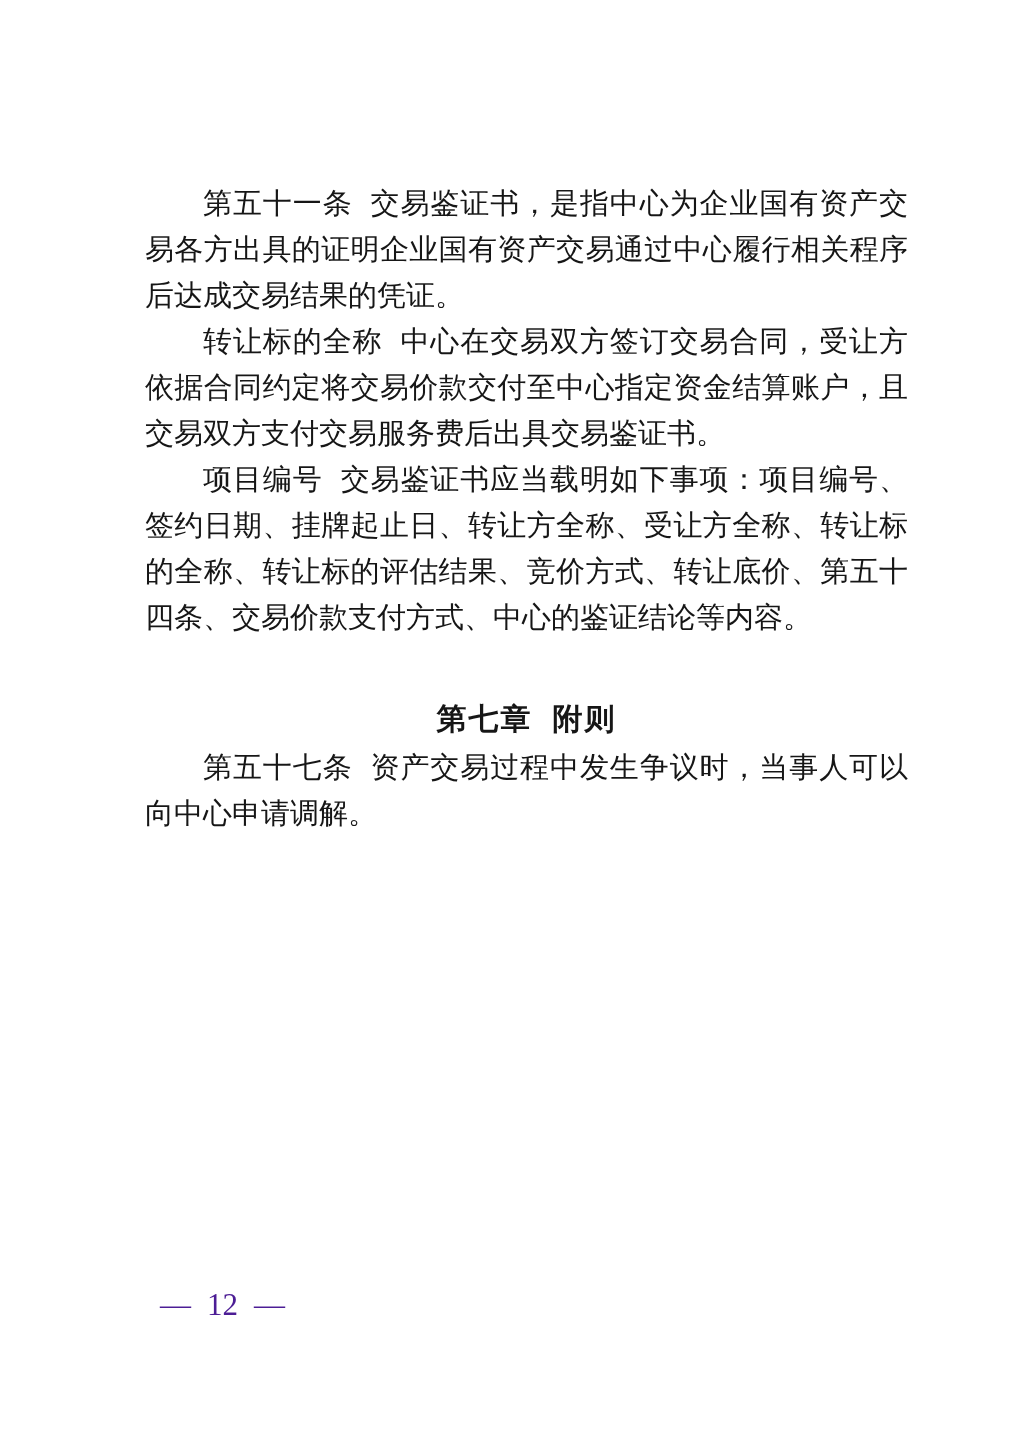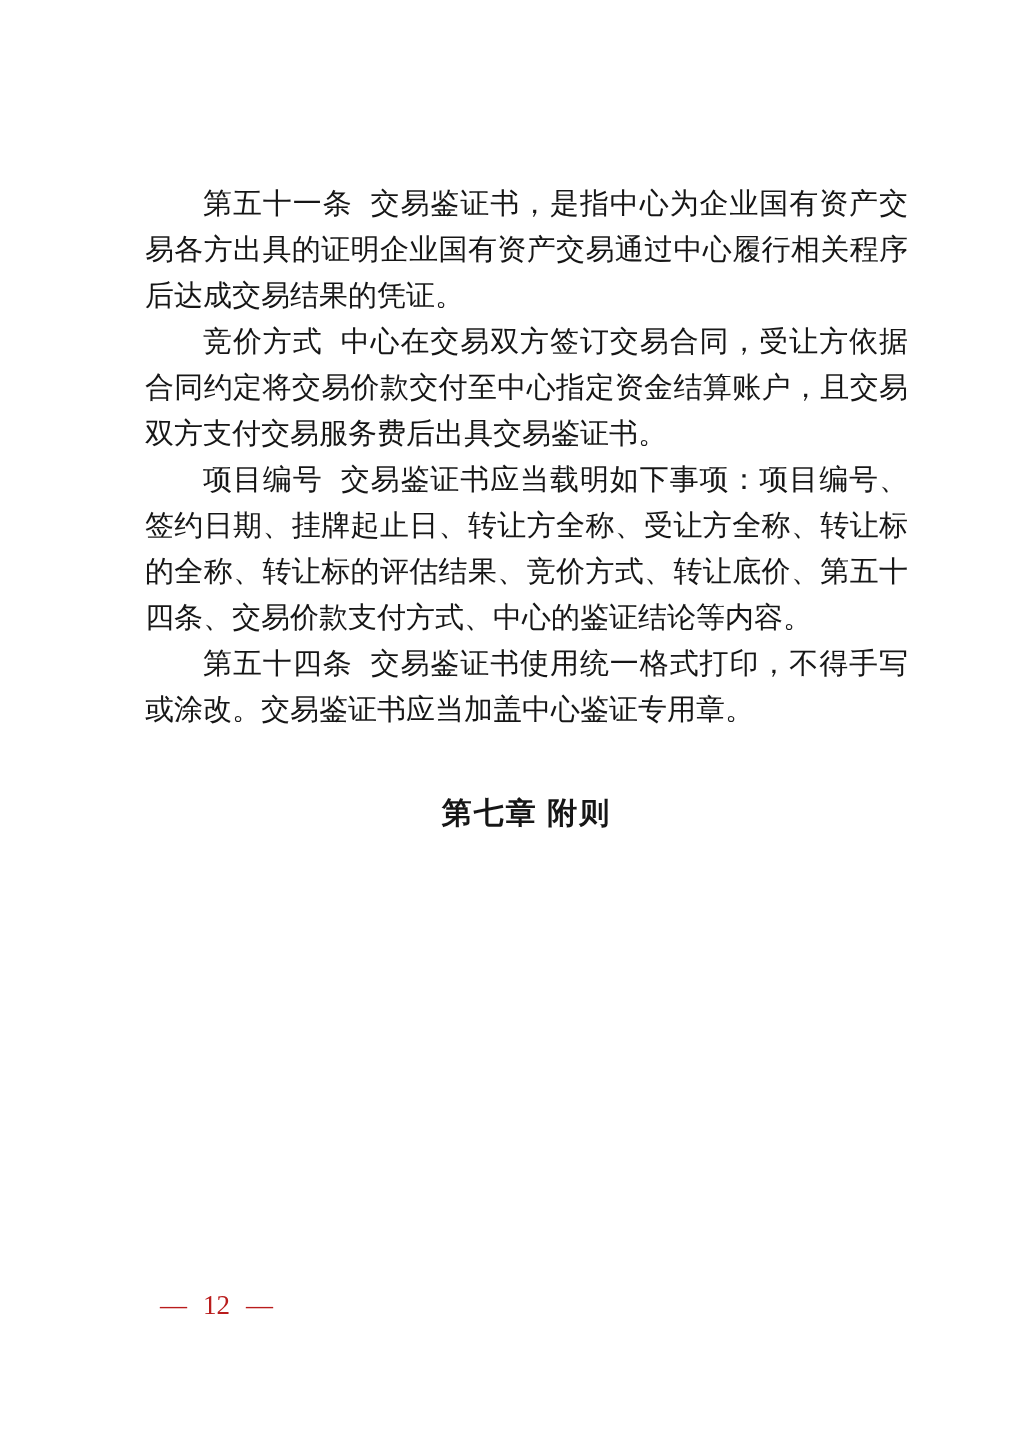--- a/index.html
+++ b/index.html
@@ -32,59 +32,59 @@
     text-indent: 2em;
   }
   .art-num {
     margin-right: 0.62em;
   }
   .chapter {
     margin: 58px 0 0 0;
     padding: 0;
     text-indent: 0;
     text-align: center;
-    font-family: Liberation Serif, serif;
+    font-family: Liberation Mono, monospace;
     font-weight: bold;
     font-size: 30px;
     line-height: 46px;
     letter-spacing: 2px;
   }
   .footer {
     position: absolute;
     left: 160px;
     top: 1288px;
-    font-size: 27px;
+    font-size: 31px;
     line-height: 34px;
-    color: #b91c1c;
+    color: #4c1d95;
     white-space: nowrap;
   }
   .footer .dash {
     letter-spacing: 0;
   }
   .footer .num {
     margin: 0 16px;
   }
 </style>
 </head>
 <body>
 
 <div class="page">
 
   <div class="body-text">
 
     <p class="para"><span class="art-num">第五十一条</span><span>交易鉴证书，是指中心为企业国有资产交易各方出具的证明企业国有资产交易通过中心履行相关程序后达成交易结果的凭证。</span></p>
 
-    <p class="para"><span class="art-num">竞价方式</span><span>中心在交易双方签订交易合同，受让方依据合同约定将交易价款交付至中心指定资金结算账户，且交易双方支付交易服务费后出具交易鉴证书。</span></p>
+    <p class="para"><span class="art-num">转让标的全称</span><span>中心在交易双方签订交易合同，受让方依据合同约定将交易价款交付至中心指定资金结算账户，且交易双方支付交易服务费后出具交易鉴证书。</span></p>
 
     <p class="para"><span class="art-num">项目编号</span><span>交易鉴证书应当载明如下事项：项目编号、签约日期、挂牌起止日、转让方全称、受让方全称、转让标的全称、转让标的评估结果、竞价方式、转让底价、第五十四条、交易价款支付方式、中心的鉴证结论等内容。</span></p>
 
-    <p class="para"><span class="art-num">第五十四条</span><span>交易鉴证书使用统一格式打印，不得手写或涂改。交易鉴证书应当加盖中心鉴证专用章。</span></p>
 
 
 
     <h2 class="chapter">第七章 附则</h2>
 
+    <p class="para"><span class="art-num">第五十七条</span><span>资产交易过程中发生争议时，当事人可以向中心申请调解。</span></p>
 
   </div>
 
   <div class="footer"><span class="dash">—</span><span class="num">12</span><span class="dash">—</span></div>
 
 </div>
 
 </body></html>

